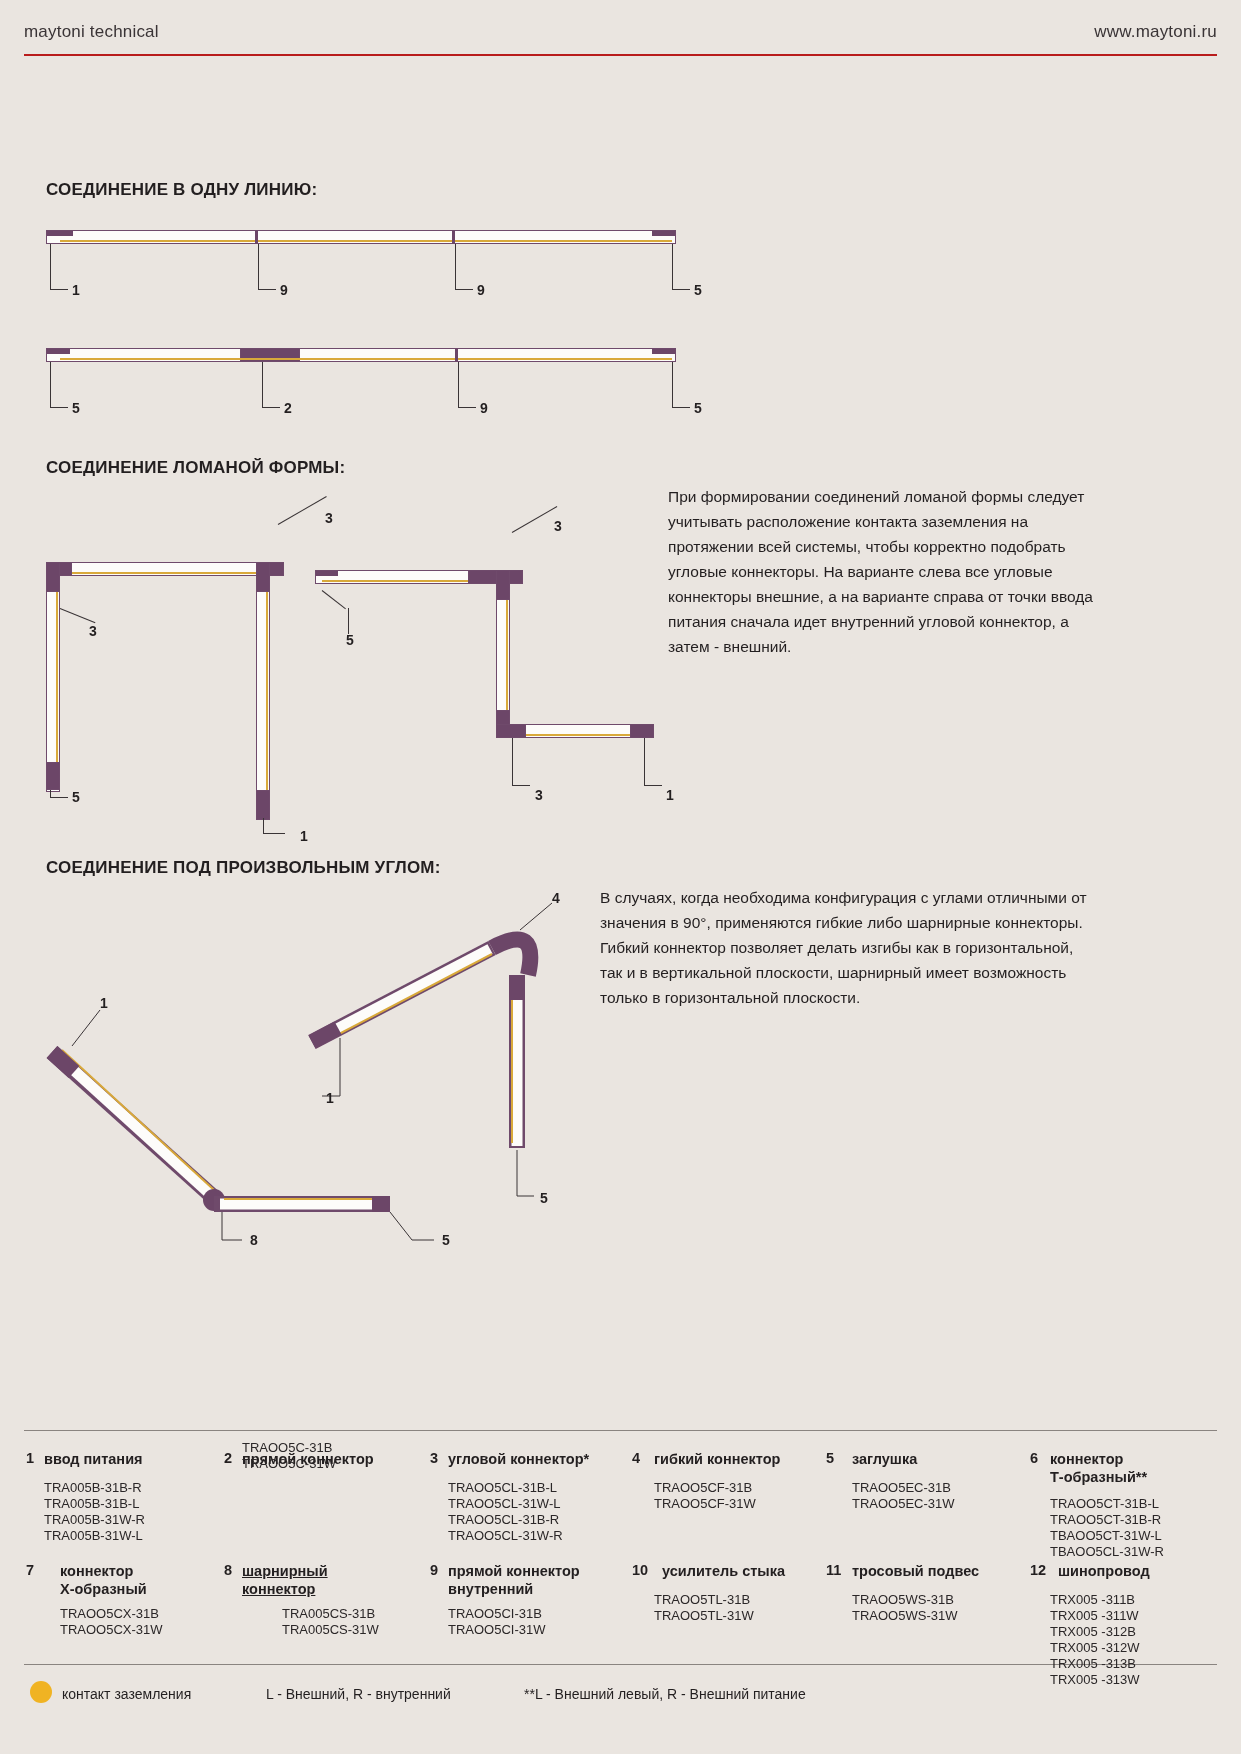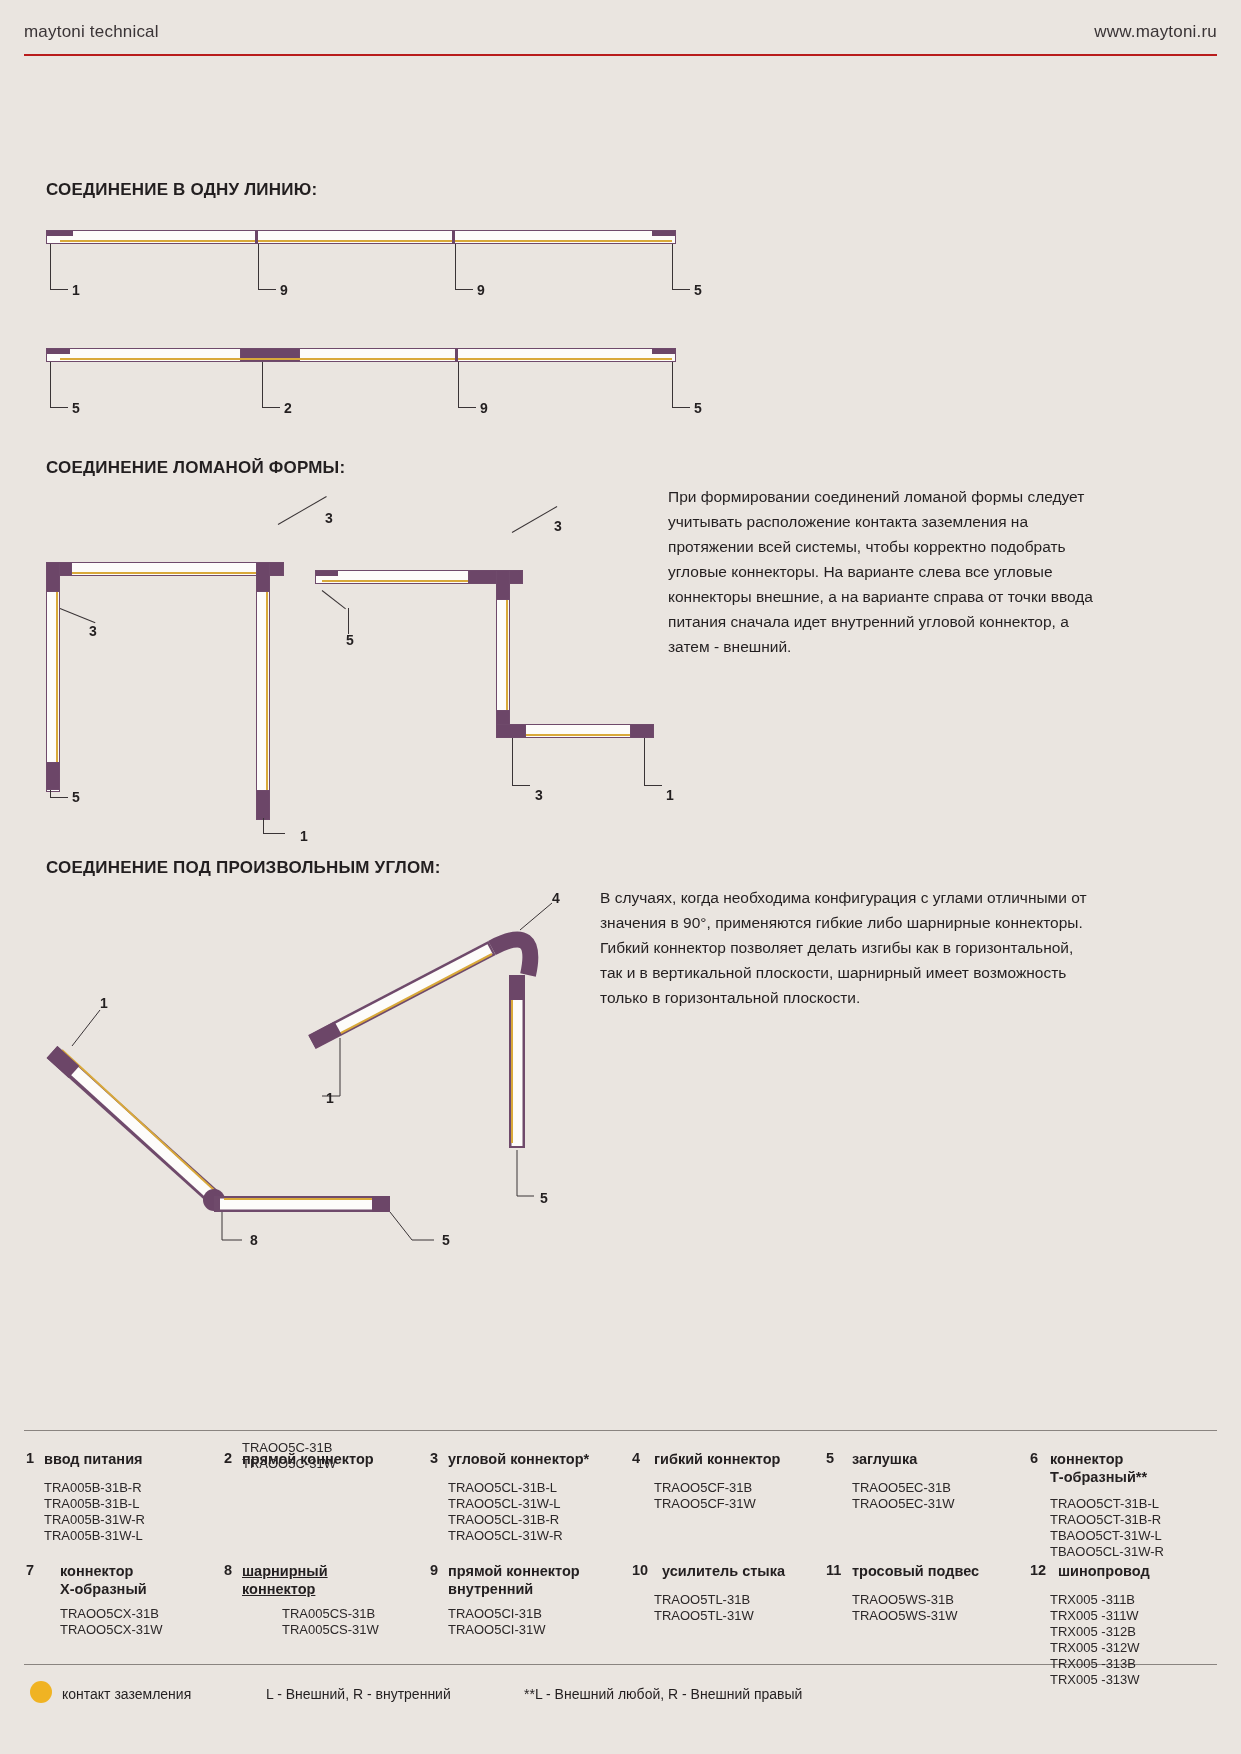--- a/index.html
+++ b/index.html
@@ -350,15 +350,15 @@
 TRX005 -311W
 TRX005 -312B
 TRX005 -312W
 TRX005 -313B
 TRX005 -313W</div>
   </div>
 
   <div class="dot-ground" style="left:30px;top:1681px;"></div>
   <div class="foot-txt" style="left:62px;top:1686px;">контакт заземления</div>
   <div class="foot-txt" style="left:266px;top:1686px;">L - Внешний, R - внутренний</div>
-  <div class="foot-txt" style="left:524px;top:1686px;">**L - Внешний любой, R - Внешний правый</div>
+  <div class="foot-txt" style="left:524px;top:1686px;">**L - Внешний левый, R - Внешний питание</div>
 
 </div>
 
 </body></html>

